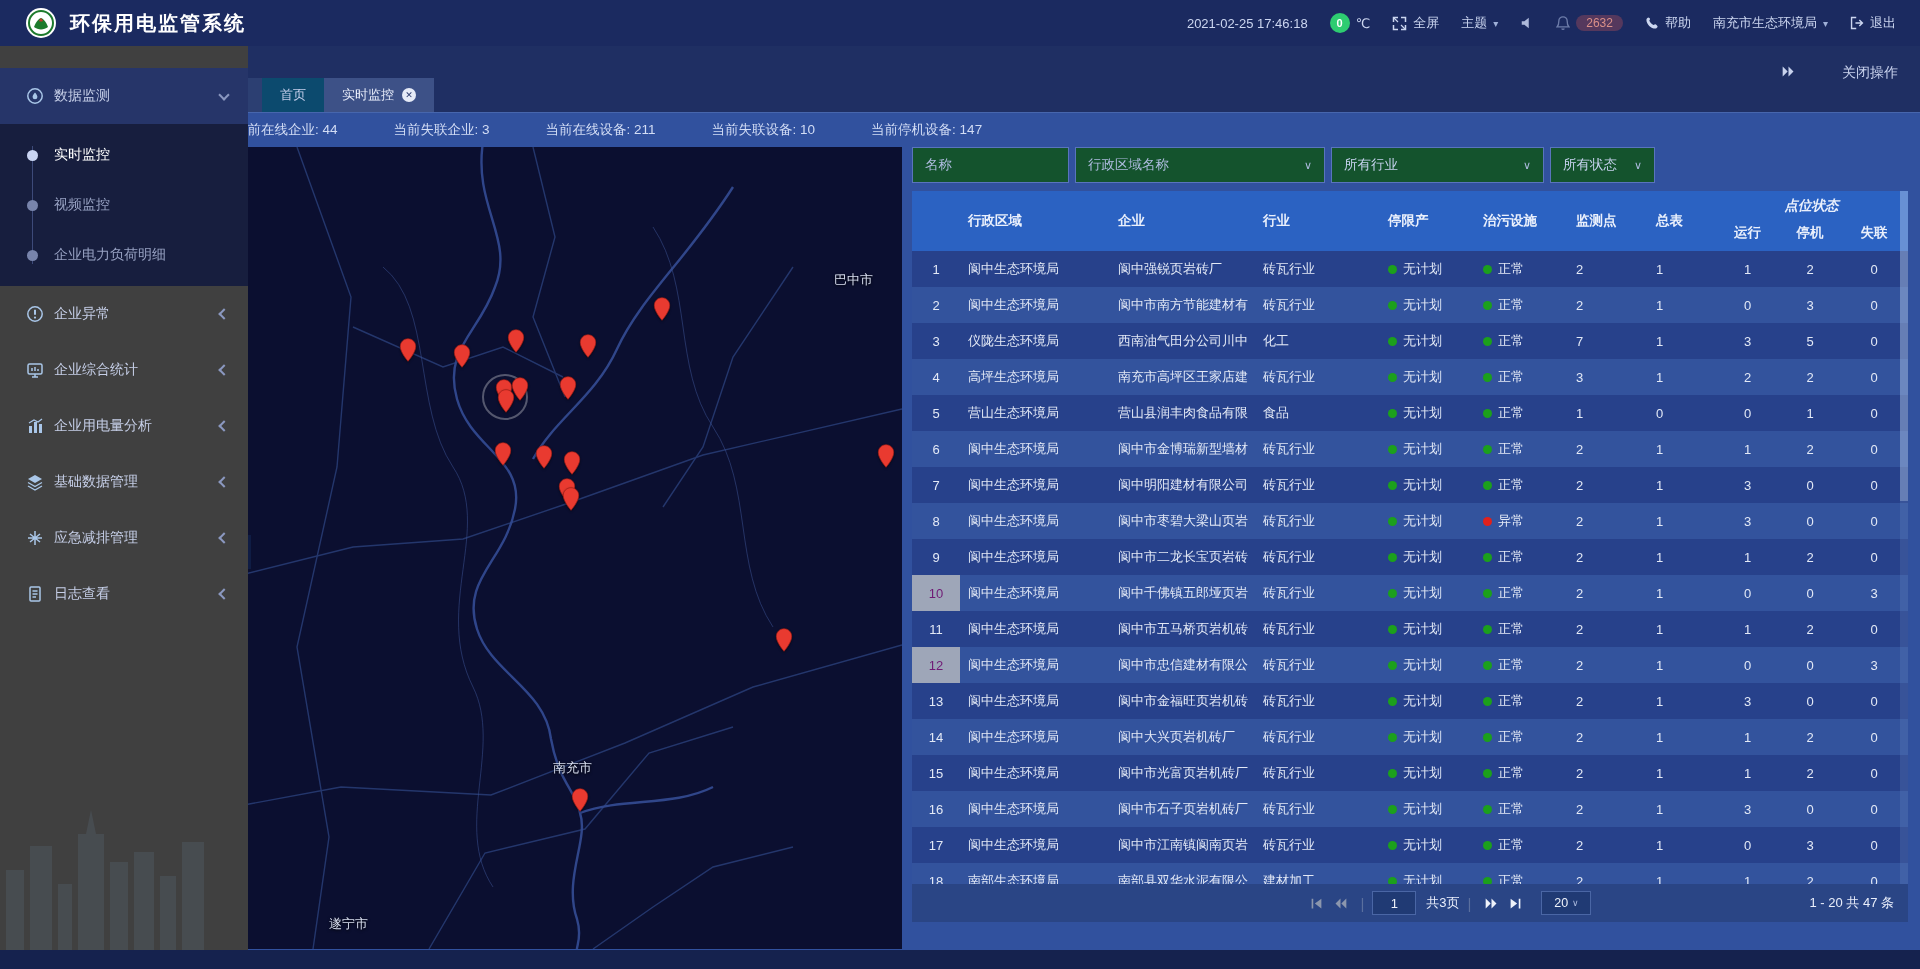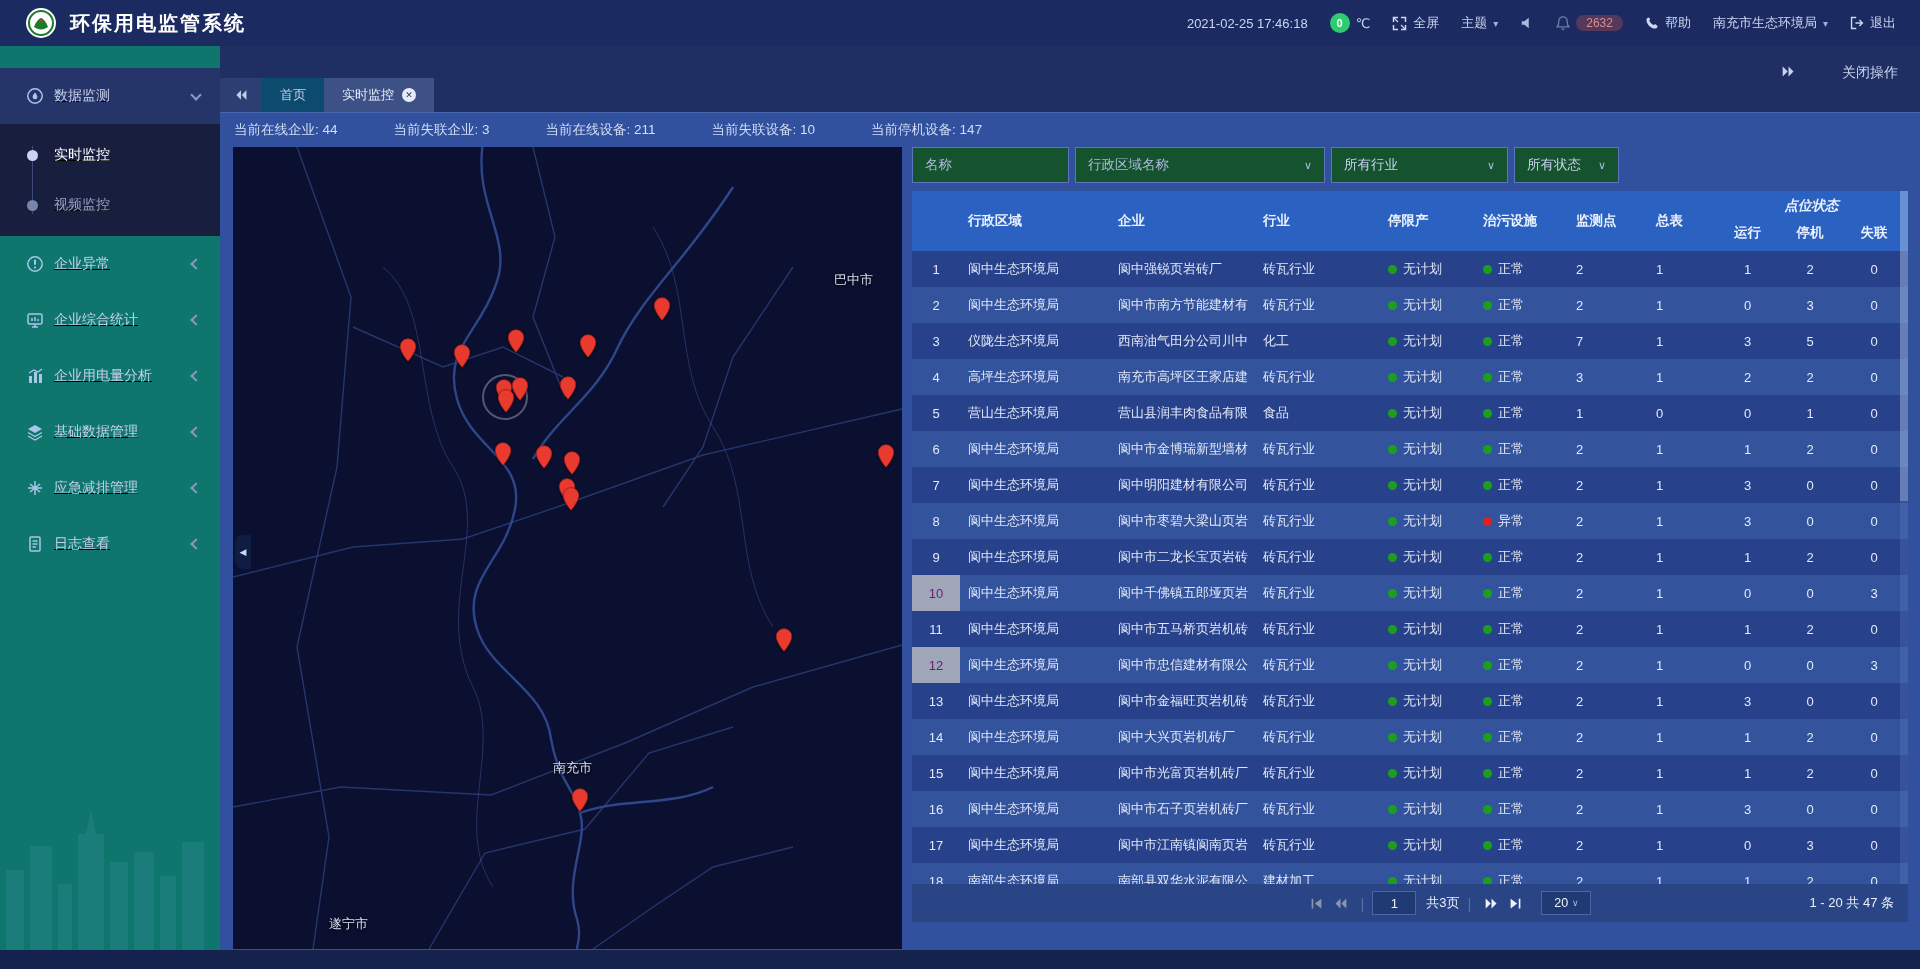--- a/index.html
+++ b/index.html
@@ -18,21 +18,21 @@
                   color:#ccd6f0; font-size:13px; }
   .hitem { display:flex; align-items:center; gap:6px; cursor:default; white-space:nowrap; }
   .temp-badge { width:20px; height:20px; border-radius:50%; background:#2ecc71; color:#fff;
                 font-size:11px; font-weight:bold; display:flex; align-items:center; justify-content:center; }
   .caret { font-size:10px; color:#9fb0d8; }
   .hicon svg { display:block; }
   .badge-pill { background:rgba(196,84,90,.35); color:#d98f88; border-radius:9px; padding:1px 10px;
                 font-size:12px; }
 
   
-  .sidebar { position:absolute; left:0; top:46px; width:220px; height:904px; background:#0f766e; z-index:20;text-decoration:underline; }
+  .sidebar { position:absolute; left:0; top:46px; width:248px; height:904px; background:#404040; z-index:20; }
   .sgroup { position:relative; height:56px; display:flex; align-items:center; color:#c6cfe8;
             font-size:14px; cursor:pointer; }
   .sgroup.open { background:#263569; }
   .sgroup .gicon { position:absolute; left:26px; width:18px; height:18px; color:#a9c6e8; }
   .sgroup .gicon svg { width:18px; height:18px; display:block; }
   .sgroup .glabel { margin-left:54px; }
   .chev { position:absolute; right:20px; width:8px; height:8px; border-left:2px solid #8b98c0;
           border-bottom:2px solid #8b98c0; }
   .chev.down { transform:rotate(-45deg); margin-top:-3px; }
   .chev.left { transform:rotate(45deg); }
@@ -212,20 +212,24 @@
         </div>
         <div class="submenu">
           <div class="vline"></div>
           <div class="sitem active">
             <span class="dot"></span>
             <span class="silabel">实时监控</span>
           </div>
           <div class="sitem">
             <span class="dot"></span>
             <span class="silabel">视频监控</span>
+          </div>
+          <div class="sitem">
+            <span class="dot"></span>
+            <span class="silabel">企业电力负荷明细</span>
           </div>
         </div>
         <div class="sgroup">
           <span class="gicon">
             <svg viewBox="0 0 18 18" fill="none" stroke="currentColor" stroke-width="1.5">
               <circle cx="9" cy="9" r="7.2"></circle>
               <path d="M9 4.8v5" stroke-width="2"></path>
               <circle cx="9" cy="12.6" r="1.1" fill="currentColor" stroke="none"></circle>
             </svg>
           </span>
@@ -449,21 +453,21 @@
         </div>
       </div>
 
     <div class="panel">
       <div class="filters">
         <div class="f-input" style="color:#aebcdf;">名称</div>
         <div class="f-select" style="width:250px;">
           <span style="color:#aebcdf;">行政区域名称</span>
           <span class="fcaret">∨</span>
         </div>
-        <div class="f-select" style="width:177px;">
+        <div class="f-select" style="width:213px;">
           <span>所有行业</span>
           <span class="fcaret">∨</span>
         </div>
         <div class="f-select" style="width:105px;">
           <span>所有状态</span>
           <span class="fcaret">∨</span>
         </div>
       </div>
 
       <div class="thead tgrid" id="thead">

